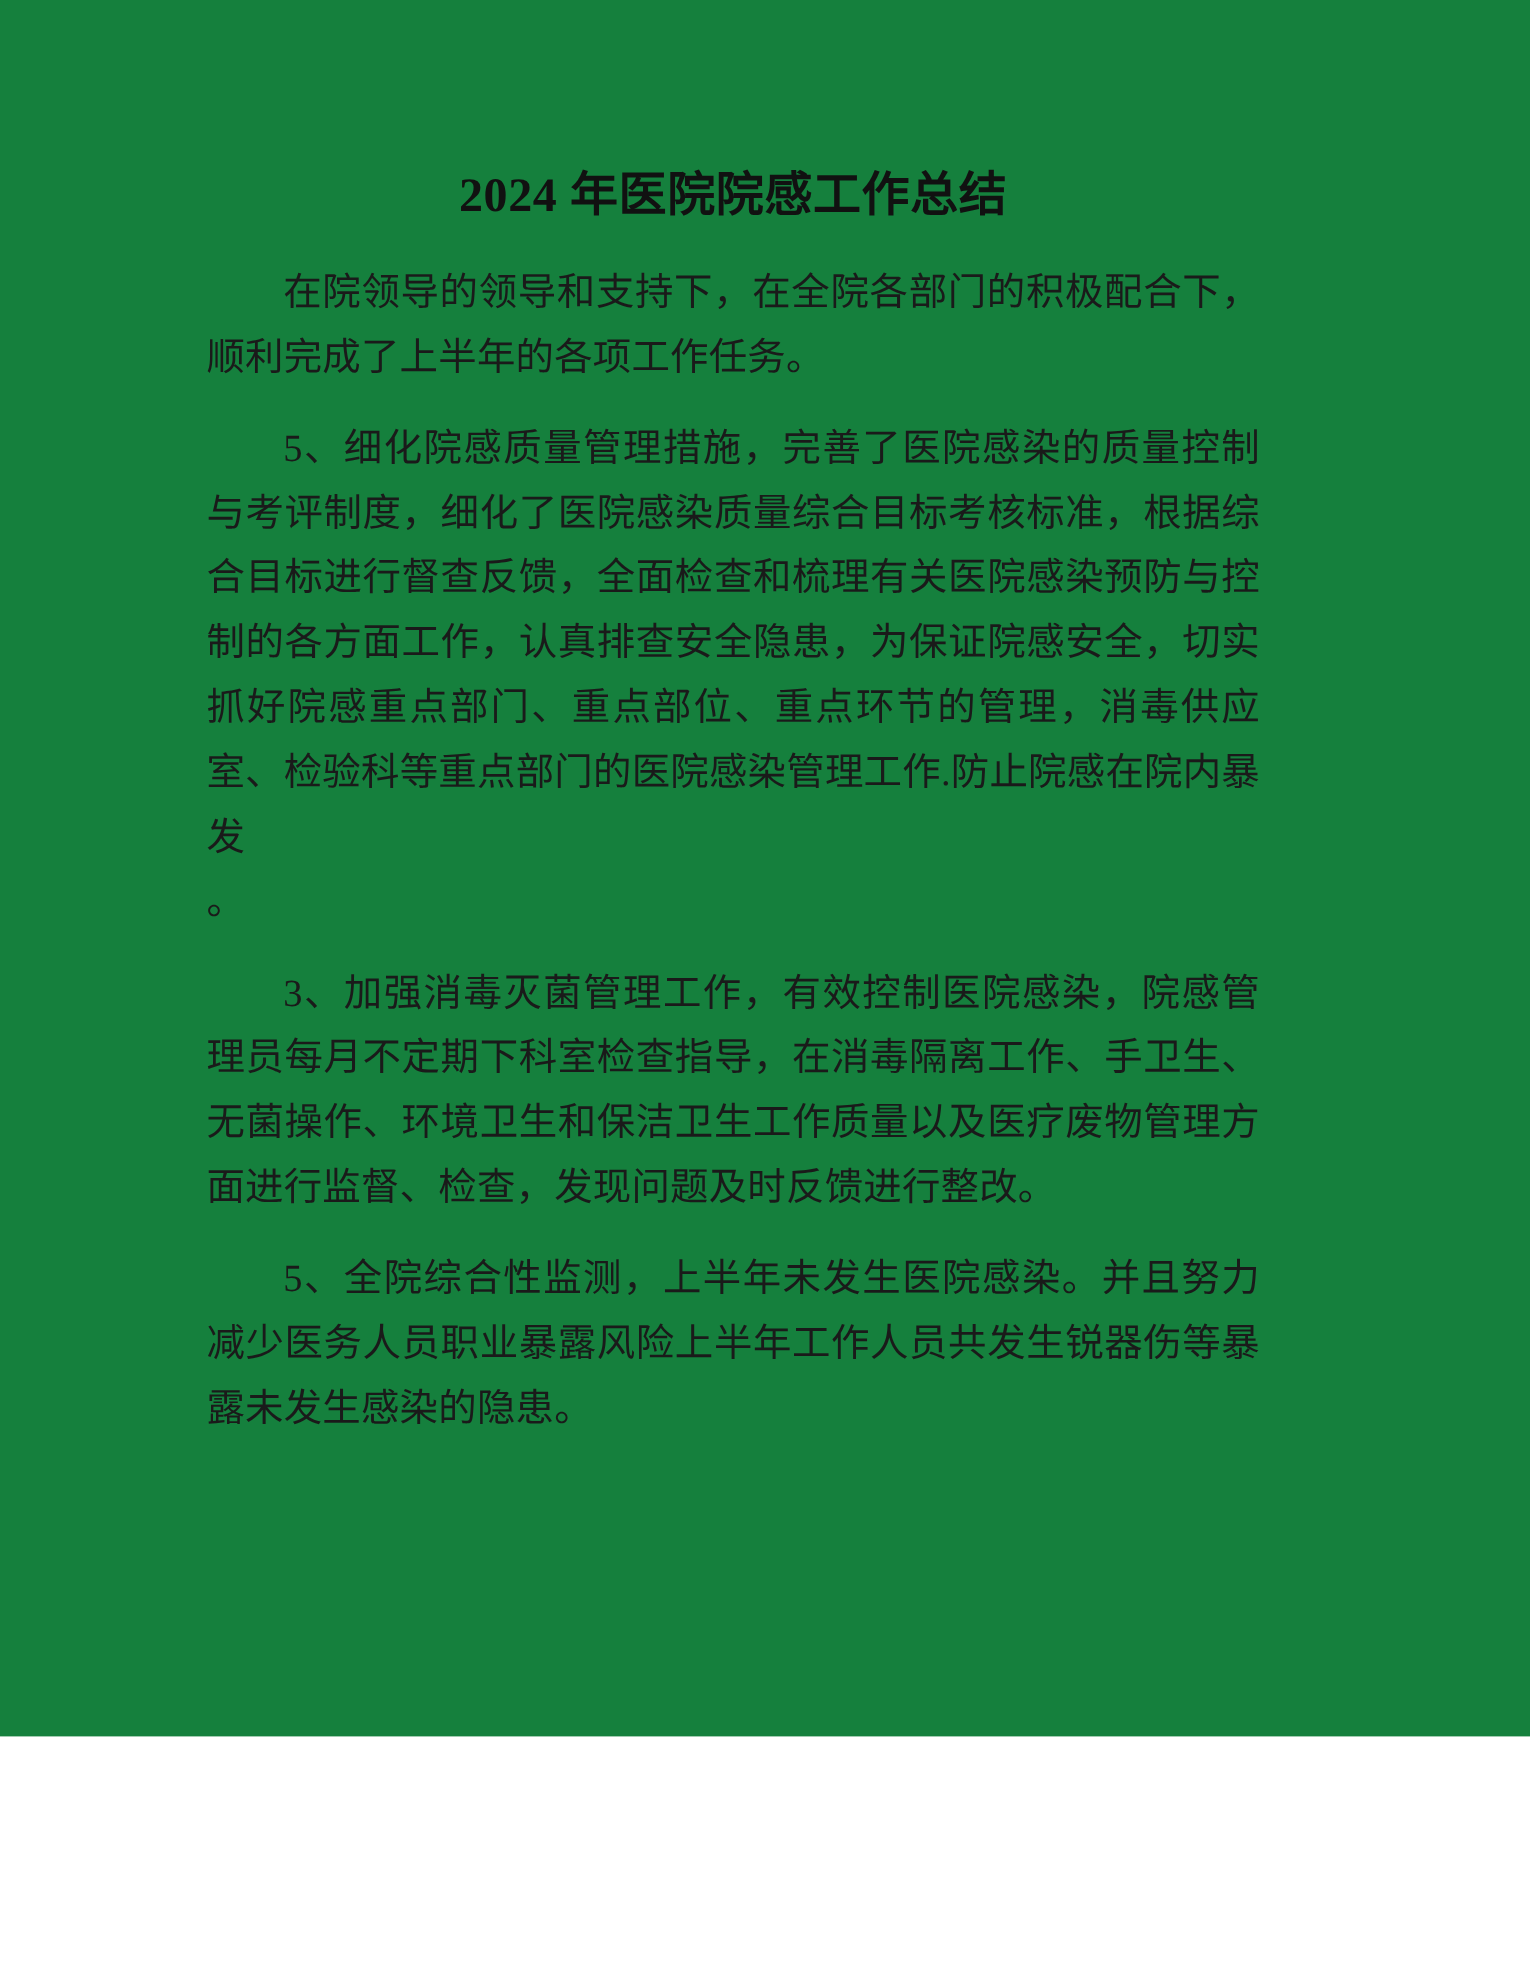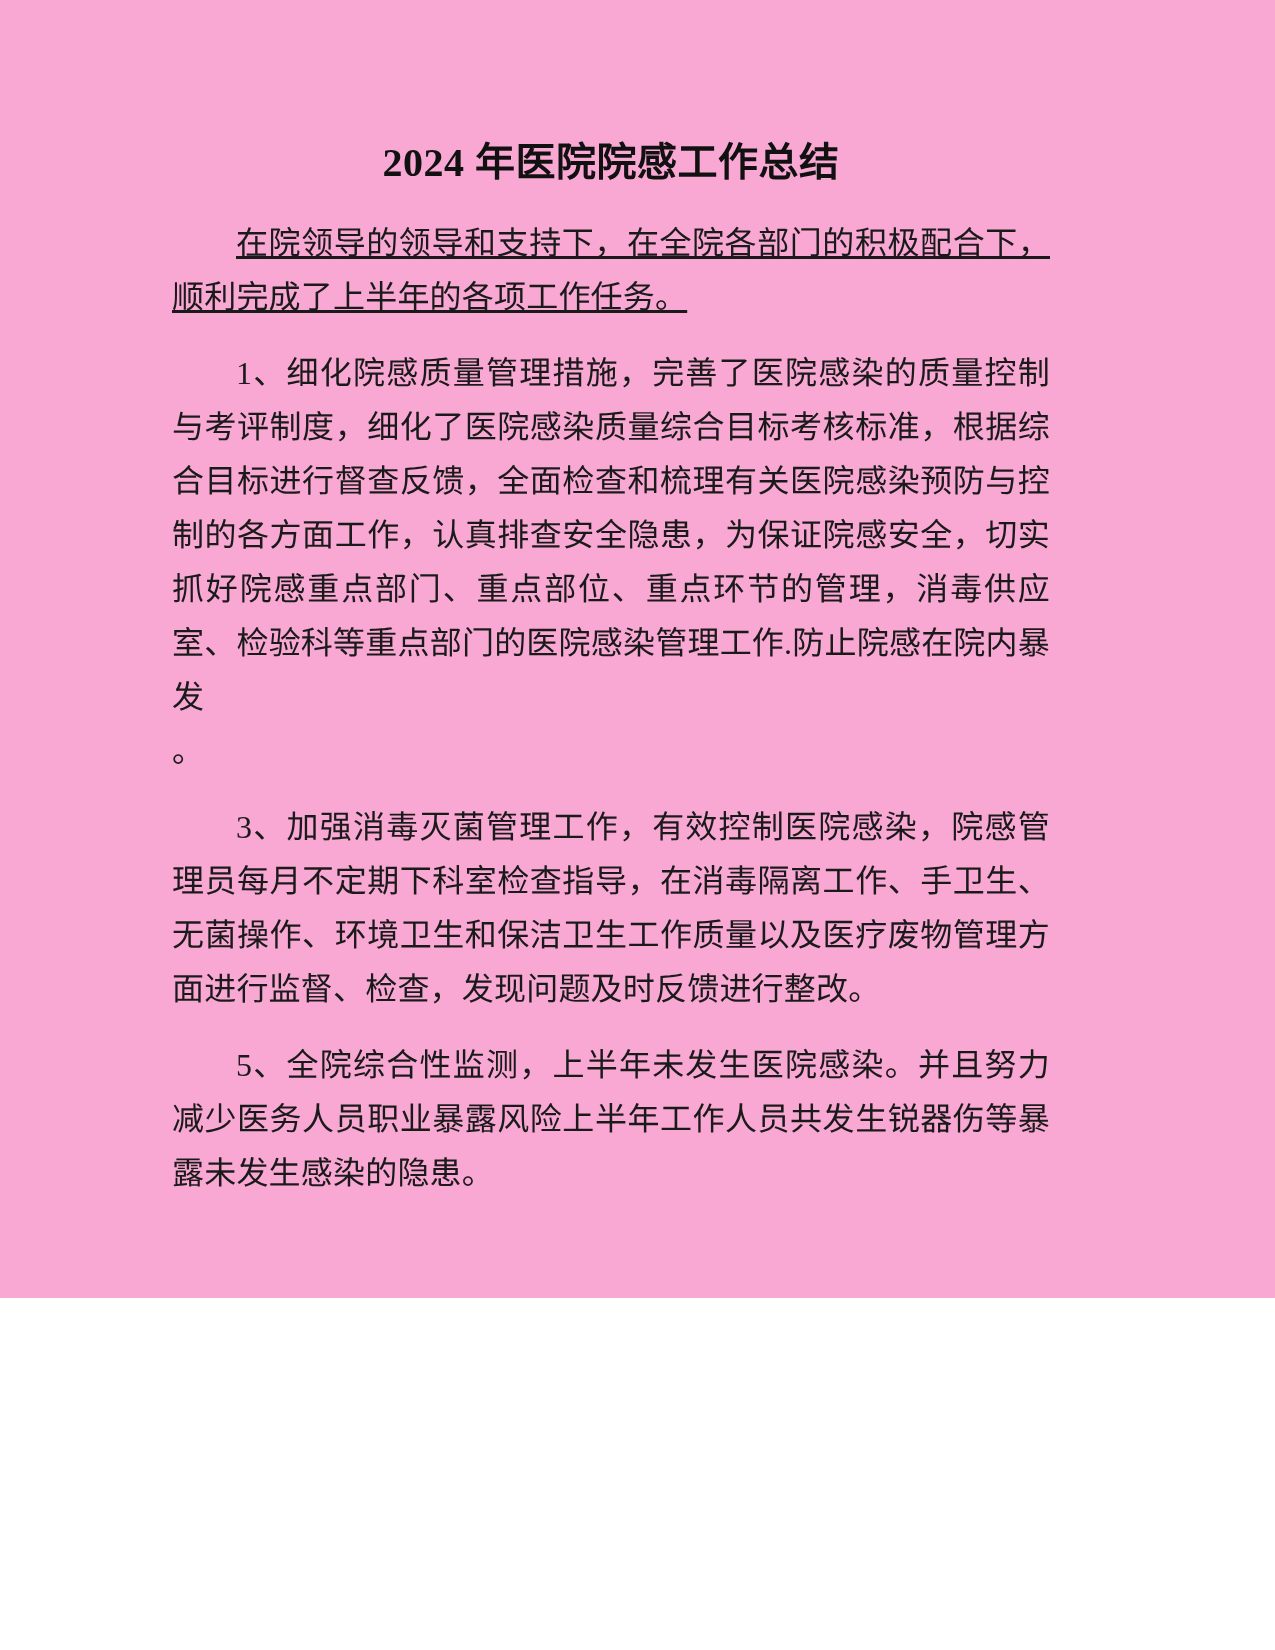--- a/index.html
+++ b/index.html
@@ -13,22 +13,22 @@
     height: 1650px;
     overflow: hidden;
     font-family: "Liberation Serif", "DejaVu Serif", serif;
     color: #1a1a1a;
     -webkit-font-smoothing: antialiased;
   }
 
   .page {
     position: relative;
     width: 1275px;
-    height: 1298px;
-    background: #f9a8d4;
+    height: 1447px;
+    background: #15803d;
     box-sizing: border-box;
     padding: 0;
   }
 
   .content {
     position: absolute;
     left: 172px;
     top: 0;
     width: 878px;
   }
@@ -53,21 +53,20 @@
     text-align: justify;
     text-justify: inter-ideograph;
     text-indent: 64px;
     margin: 0;
     color: #1a1a1a;
     word-break: break-all;
   }
 
   .para.p-first {
     margin-top: 28px;
-    text-decoration: underline;
   }
 
   .para.p-body {
     margin-top: 22px;
   }
 
   
   .orphan-mark {
     font-size: 32px;
     line-height: 54px;
@@ -79,21 +78,21 @@
 </head>
 <body>
 
 <div class="page">
   <div class="content">
 
     <h1 class="doc-title" id="title-el">2024 年医院院感工作总结</h1>
 
     <p class="para p-first">在院领导的领导和支持下，在全院各部门的积极配合下，顺利完成了上半年的各项工作任务。</p>
 
-    <p class="para p-body">1、细化院感质量管理措施，完善了医院感染的质量控制与考评制度，细化了医院感染质量综合目标考核标准，根据综合目标进行督查反馈，全面检查和梳理有关医院感染预防与控制的各方面工作，认真排查安全隐患，为保证院感安全，切实抓好院感重点部门、重点部位、重点环节的管理，消毒供应室、检验科等重点部门的医院感染管理工作.防止院感在院内暴发</p>
+    <p class="para p-body">5、细化院感质量管理措施，完善了医院感染的质量控制与考评制度，细化了医院感染质量综合目标考核标准，根据综合目标进行督查反馈，全面检查和梳理有关医院感染预防与控制的各方面工作，认真排查安全隐患，为保证院感安全，切实抓好院感重点部门、重点部位、重点环节的管理，消毒供应室、检验科等重点部门的医院感染管理工作.防止院感在院内暴发</p>
 
     <p class="orphan-mark">。</p>
 
     <p class="para p-body">3、加强消毒灭菌管理工作，有效控制医院感染，院感管理员每月不定期下科室检查指导，在消毒隔离工作、手卫生、无菌操作、环境卫生和保洁卫生工作质量以及医疗废物管理方面进行监督、检查，发现问题及时反馈进行整改。</p>
 
     <p class="para p-body">5、全院综合性监测，上半年未发生医院感染。并且努力减少医务人员职业暴露风险上半年工作人员共发生锐器伤等暴露未发生感染的隐患。</p>
 
 
   </div>
 </div>

